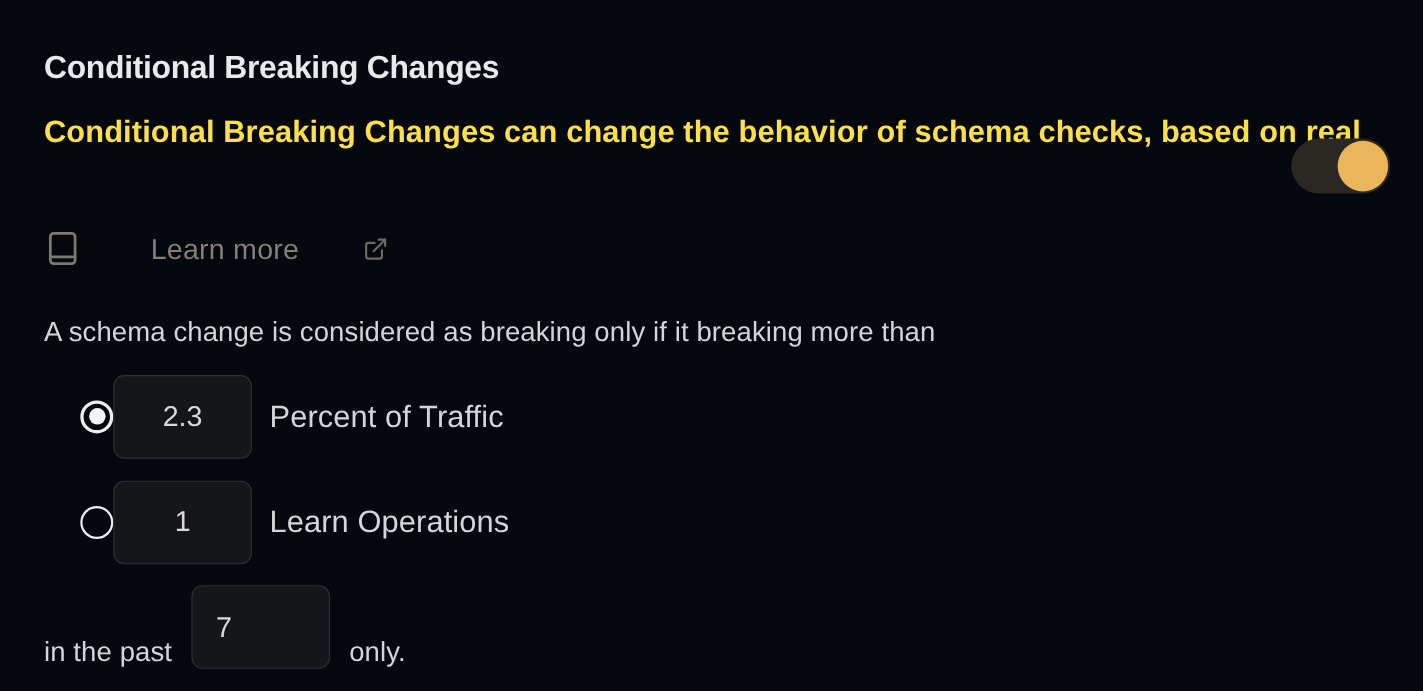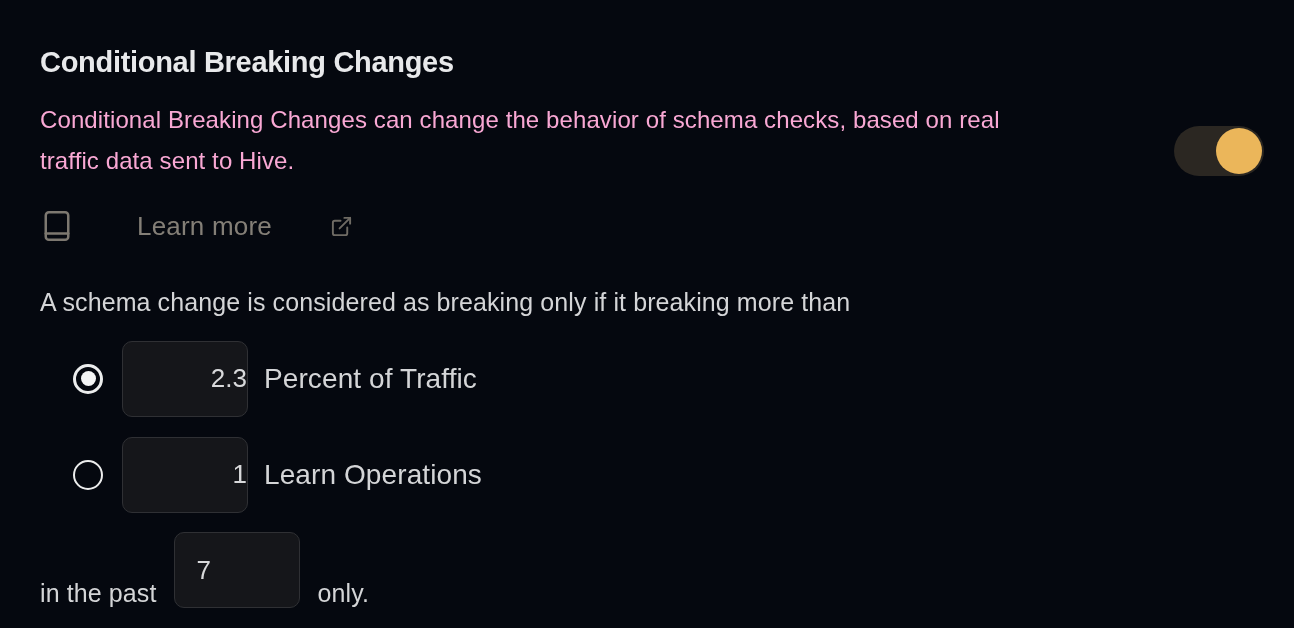--- a/index.html
+++ b/index.html
@@ -21,24 +21,25 @@
     top: 46px;
     font-size: 29px;
     font-weight: 700;
     letter-spacing: -0.3px;
     color: #e8e9eb;
   }
   .desc {
     position: absolute;
     left: 40px;
     top: 99px;
-    font-size: 24px;
+    font-size: 28px;
     line-height: 41px;
-    color: #f9a8d4;
-    letter-spacing: 0.1px;
+    color: #fde047;
+    letter-spacing: 0.1px;
+    font-weight: bold;
   }
   
   .toggle {
     position: absolute;
     left: 1174px;
     top: 126px;
     width: 90px;
     height: 50px;
     border-radius: 25px;
     background: #2b2722;
@@ -106,28 +107,27 @@
   .radio .dot {
     width: 15px;
     height: 15px;
     border-radius: 50%;
     background: transparent;
   }
   .radio.selected .dot { background: #f4f5f5; }
   .num-input {
     width: 126px;
     height: 76px;
-    margin-left: 19px;
     background: #15161a;
     border: 1px solid #2f3034;
     border-radius: 10px;
     color: #d8d9db;
     font-family: "Liberation Sans", "DejaVu Sans", sans-serif;
     font-size: 26px;
-    text-align: right;
+    text-align: center;
     outline: none;
   }
   .option-label {
     margin-left: 16px;
     font-size: 28px;
     color: #d4d5d7;
     letter-spacing: 0.1px;
   }
   
   .period-row {
@@ -150,21 +150,21 @@
   }
   .period-suffix { margin-left: 17px; }
 </style>
 </head>
 <body>
 
 <div class="panel">
 
   <h2 class="title">Conditional Breaking Changes</h2>
 
-  <p class="desc"><span>Conditional Breaking Changes can change the behavior of schema checks, based on real</span><br><span>traffic data sent to Hive.</span></p>
+  <p class="desc"><span>Conditional Breaking Changes can change the behavior of schema checks, based on real</span><br></p>
 
   <div class="toggle">
     <span class="knob"></span>
   </div>
 
   <a class="learn-row">
     <span>
       <svg width="30" height="34" viewBox="0 0 24 26" fill="none" stroke="#7d7870" stroke-width="2" stroke-linecap="round" stroke-linejoin="round">
         <rect x="3" y="2" width="18" height="22" rx="2.5"></rect>
         <line x1="3" y1="19" x2="21" y2="19"></line>

